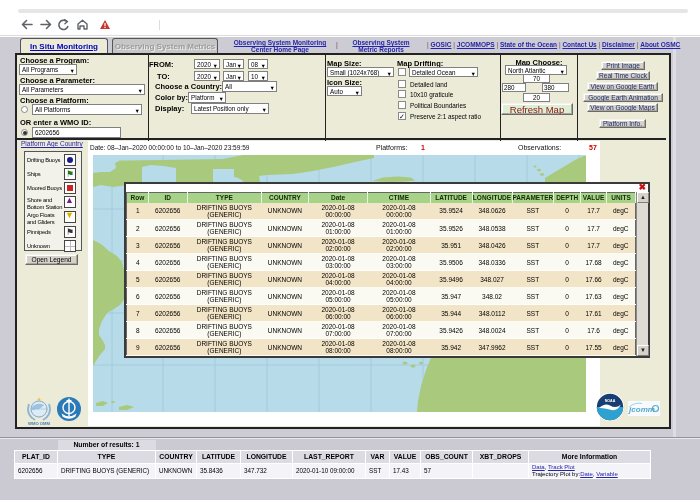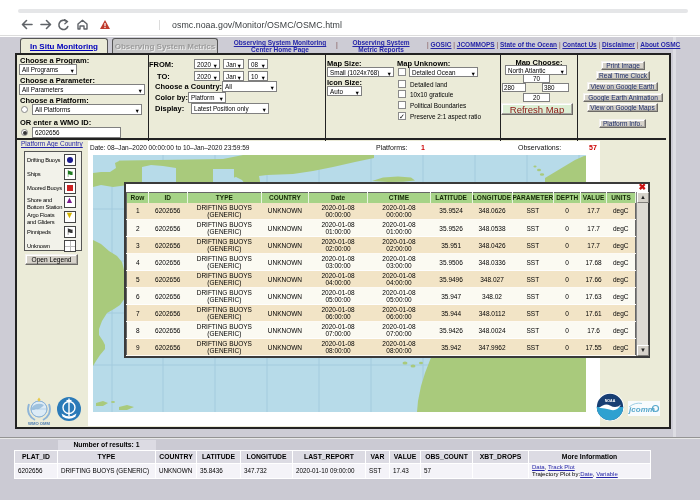--- a/index.html
+++ b/index.html
@@ -39,21 +39,20 @@
         <path d="M58 10 V5 L62.5 1.2 L67 5 V10 H64 V7 H60 V10 Z" fill="none" stroke-width="1.4"></path>
       </g>
     </svg>
     <svg class="abs" style="left:100px;top:20px;" width="10" height="9" viewBox="0 0 10 9">
       <path d="M5 0 L10 9 L0 9 Z" fill="#c0392b"></path>
       <rect x="4.4" y="3" width="1.2" height="3.2" fill="#fff"></rect>
       <rect x="4.4" y="6.9" width="1.2" height="1.2" fill="#fff"></rect>
     </svg>
     <div class="abs" style="left:113px;top:37px;color:#dd7066;font-size:10px;">Inseguro</div>
     <div class="abs" style="left:158px;top:18px;color:#d8d8d8;font-size:11px;">|</div>
-    <div class="abs" style="left:172px;top:20px;color:#3c4043;font-size:8.8px;letter-spacing:0.05px;">osmc.noaa.gov/Monitor/OSMC/OSMC.html</div>
   </div>
 
   <div id="topframe">
     <div class="abs" style="left:673px;top:0;width:3px;height:400px;background:#dddde3;"></div>
 
     <div class="tab" style="left:112px;width:106px;background:#c6c6c6;color:#9b9b9b;text-shadow:1px 1px 0 #eee;">Observing System Metrics</div>
     <div class="tab" style="left:20px;width:88px;background:#ebebd8;color:#0000bb;text-decoration:underline;">In Situ Monitoring</div>
     <div class="abs lnk" style="left:224px;top:2px;width:112px;font-size:6.5px;text-align:center;line-height:7px;">Observing System Monitoring<br>Center Home Page</div>
     <div class="abs" style="left:336px;top:4px;font-size:7px;color:#7a4a4a;">|</div>
     <div class="abs lnk" style="left:342px;top:2px;width:78px;font-size:6.5px;text-align:center;line-height:7px;">Observing System<br>Metric Reports</div>
@@ -93,21 +92,21 @@
         <div class="ctl" style="left:205px;top:26px;width:55px;height:11px;">All <span class="ar">▼</span></div>
         <div class="abs lbl" style="left:138px;top:38px;">Color by:</div>
         <div class="ctl" style="left:171px;top:37px;width:38px;height:11px;">Platform <span class="ar">▼</span></div>
         <div class="abs lbl" style="left:138px;top:49px;">Display:</div>
         <div class="ctl" style="left:174px;top:48px;width:78px;height:11px;">Latest Position only <span class="ar">▼</span></div>
 
         <div class="abs lbl" style="left:310px;top:4px;">Map Size:</div>
         <div class="ctl" style="left:310px;top:12px;width:67px;height:10px;">Small (1024x768) <span class="ar">▼</span></div>
         <div class="abs lbl" style="left:310px;top:23px;">Icon Size:</div>
         <div class="ctl" style="left:310px;top:31px;width:35px;height:10px;">Auto <span class="ar">▼</span></div>
-        <div class="abs lbl" style="left:380px;top:4px;">Map Unknown:</div>
+        <div class="abs lbl" style="left:380px;top:4px;">Map Drifting:</div>
         <div class="chk" style="left:381px;top:13px;"></div>
         <div class="ctl" style="left:392px;top:12px;width:69px;height:10px;">Detailed Ocean <span class="ar">▼</span></div>
         <div class="chk" style="left:381px;top:25px;"></div>
         <div class="cap" style="left:393px;top:26px;">Detailed land</div>
         <div class="chk" style="left:381px;top:35px;"></div>
         <div class="cap" style="left:393px;top:36px;">10x10 graticule</div>
         <div class="chk" style="left:381px;top:46px;"></div>
         <div class="cap" style="left:393px;top:47px;">Political Boundaries</div>
         <div class="chk" style="left:381px;top:57px;">✓</div>
         <div class="cap" style="left:393px;top:58px;">Preserve 2:1 aspect ratio</div>

